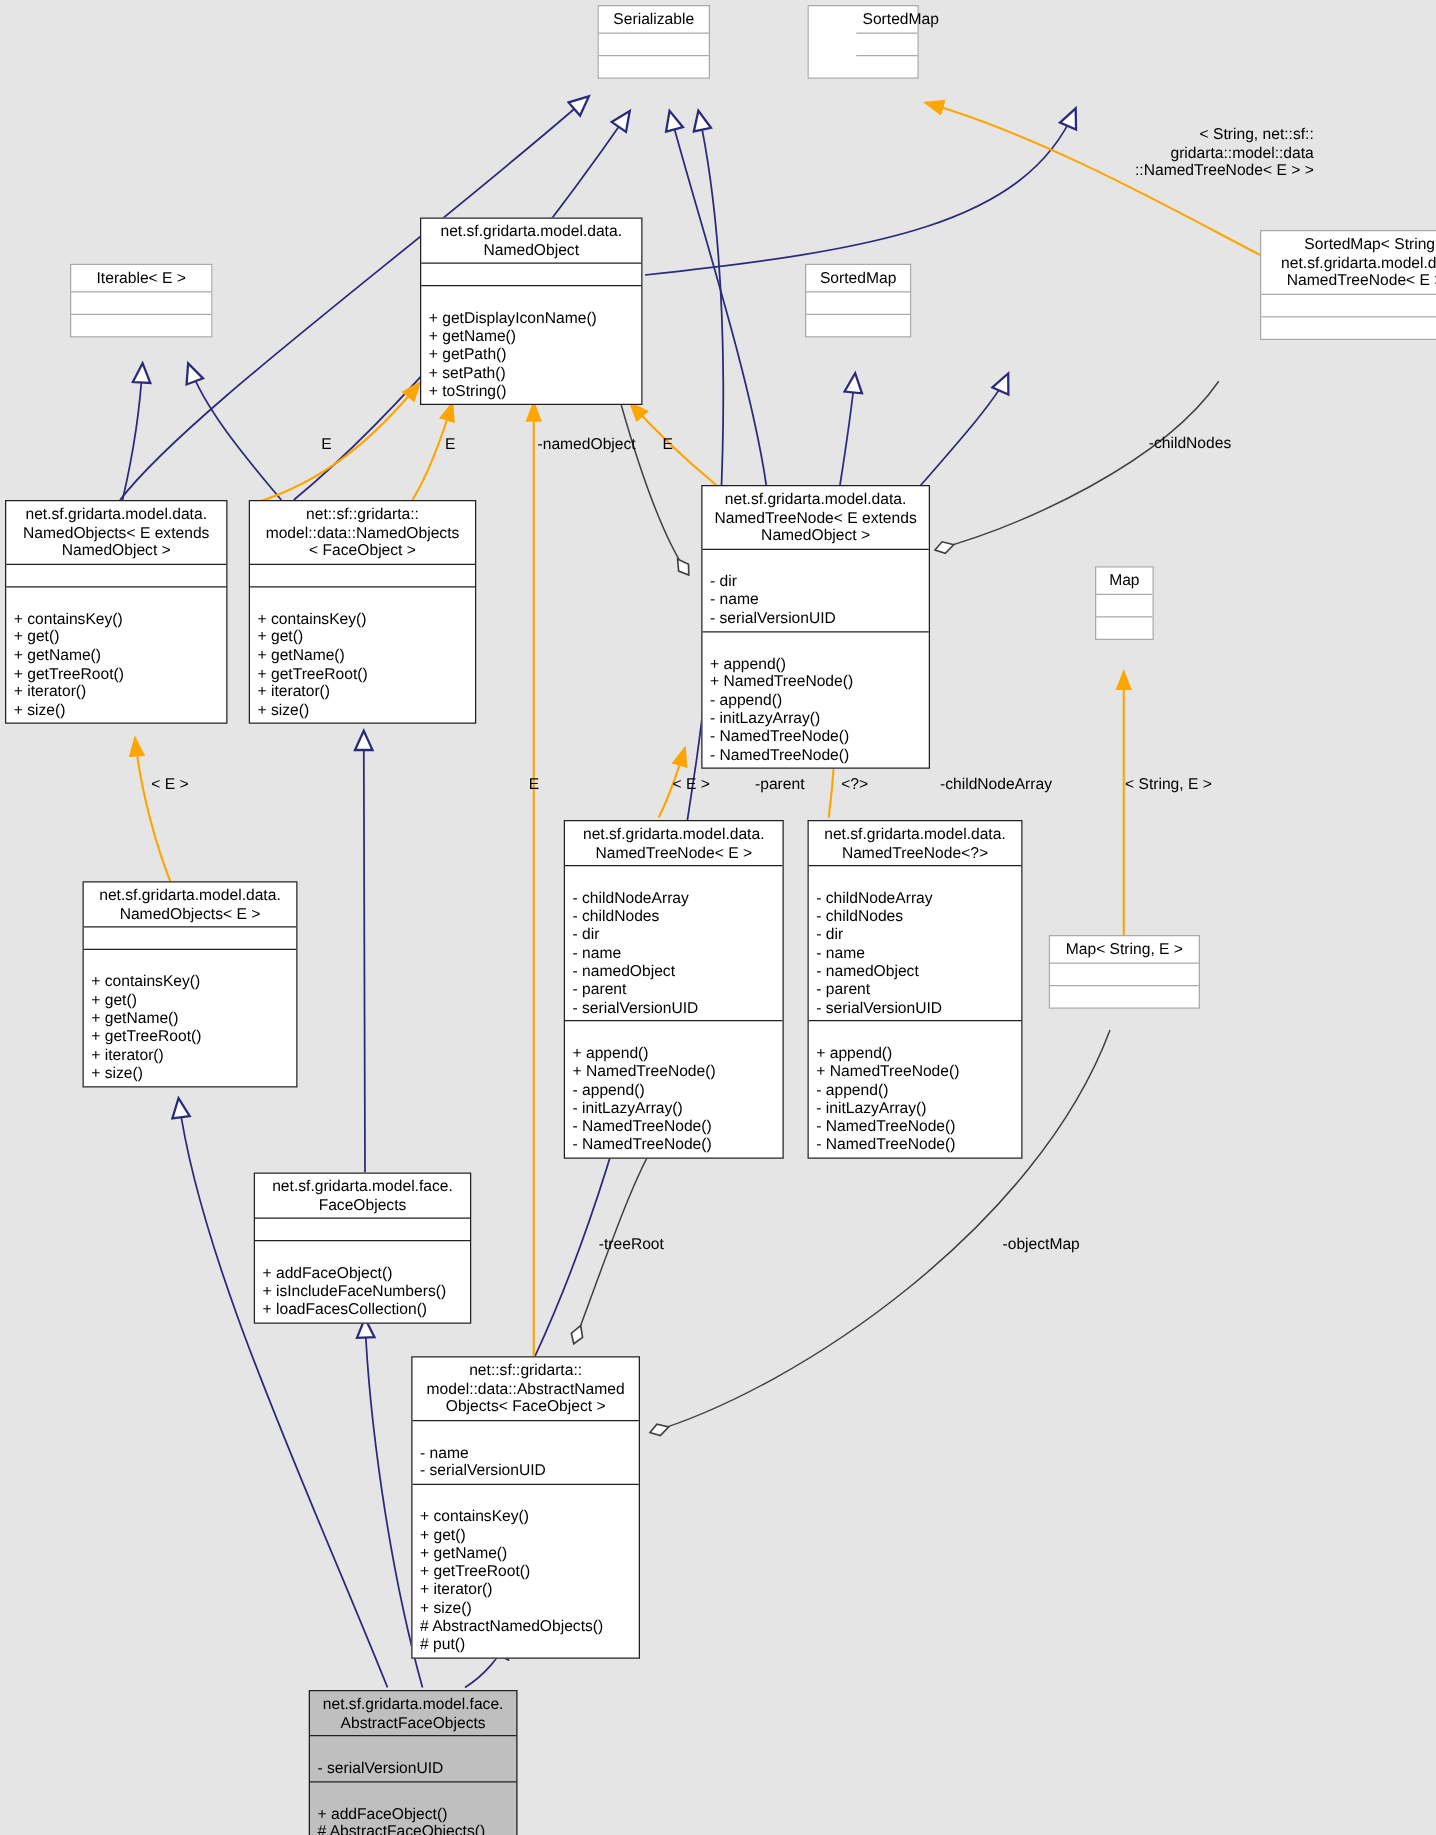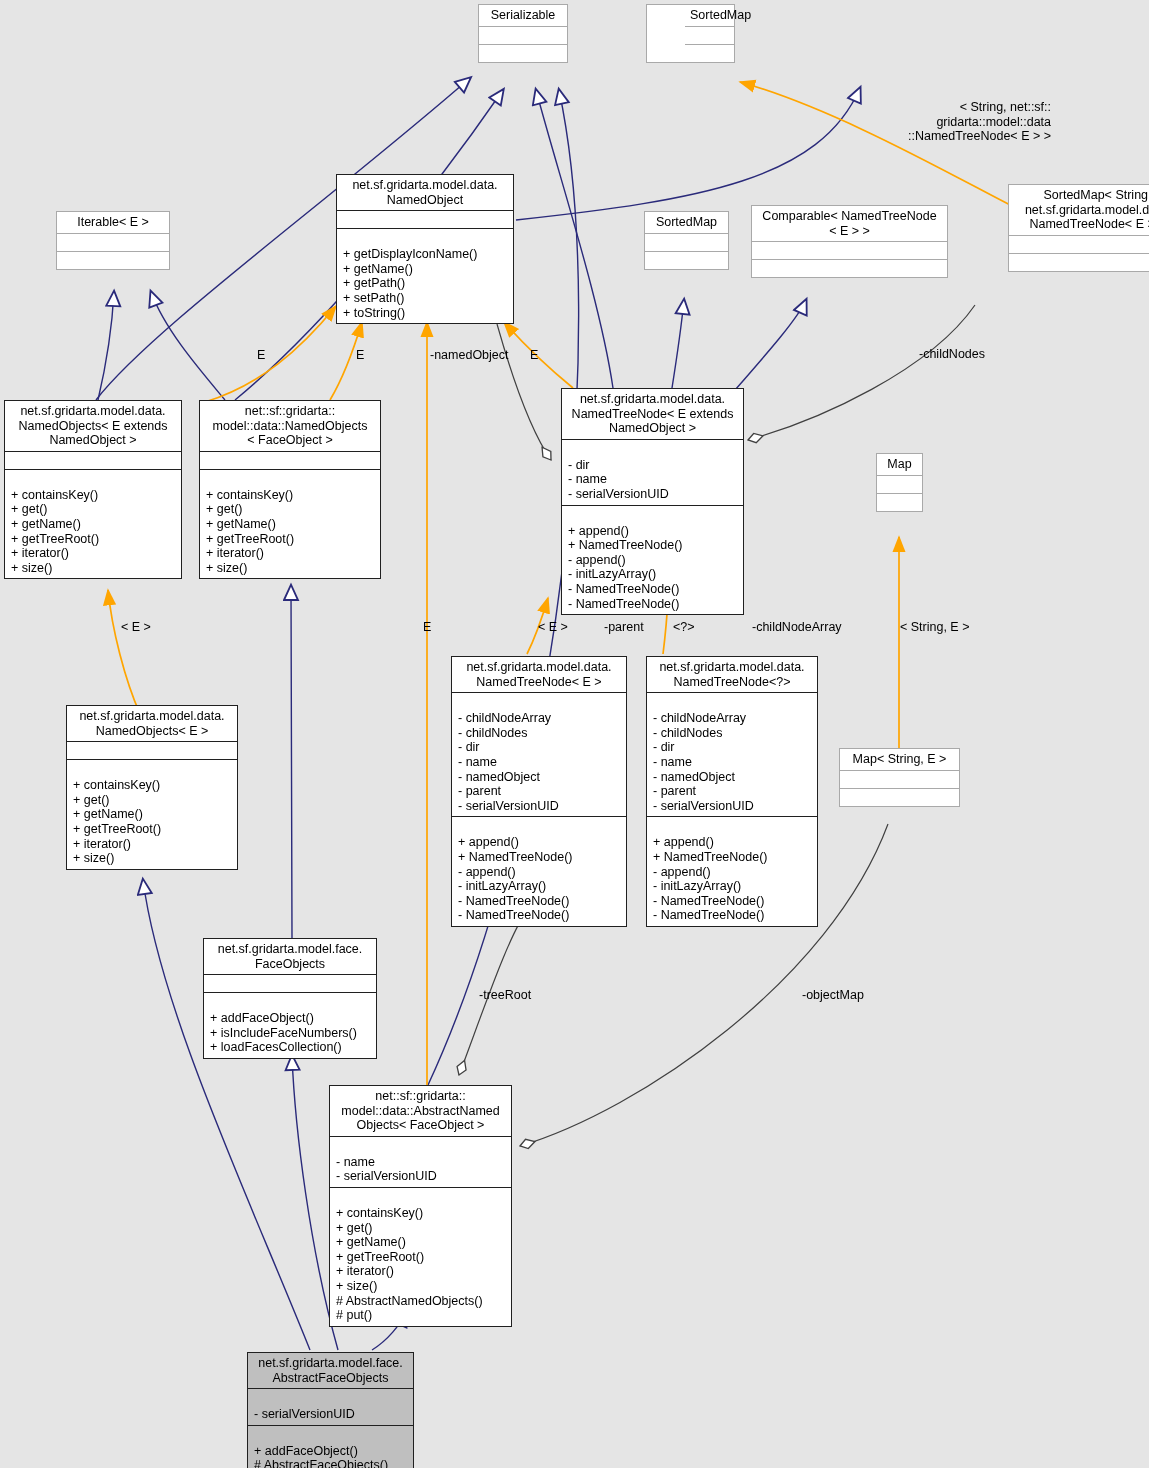--- a/index.html
+++ b/index.html
@@ -175,26 +175,20 @@
 + setPath()
 + toString()</div>
   </div>
 
   <div class="node plain" style="left:644px; top:211px; width:85px;">
     <div class="title">SortedMap</div>
     <div class="sep empty"></div>
     <div class="sep empty"></div>
   </div>
 
-  <div class="node plain" style="left:751px; top:205px; width:197px;">
-    <div class="title">Comparable&lt; NamedTreeNode
-&lt; E &gt; &gt;</div>
-    <div class="sep empty"></div>
-    <div class="sep empty"></div>
-  </div>
 
   <div class="node plain" style="left:972px; top:184px; width:179px;margin-left:36px;">
     <div class="title">SortedMap&lt; String,
 net.sf.gridarta.model.data.
 NamedTreeNode&lt; E &gt; &gt;</div>
     <div class="sep empty"></div>
     <div class="sep empty"></div>
   </div>
 
   <div class="node solid" style="left:4px; top:400px; width:178px;">

